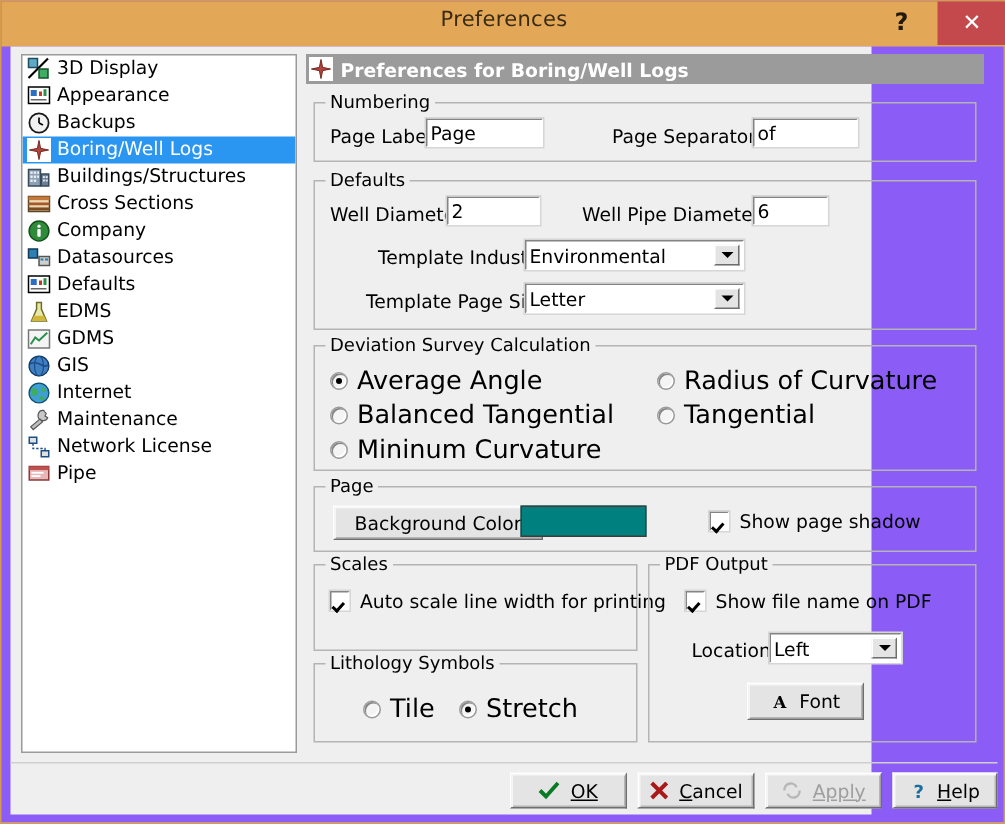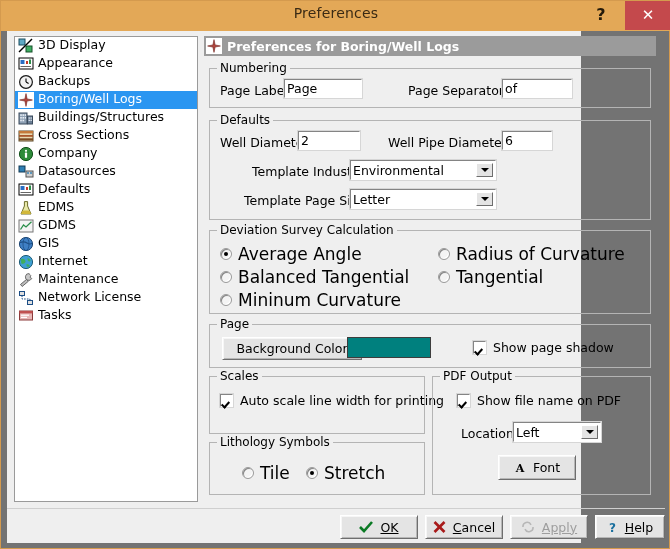--- a/index.html
+++ b/index.html
@@ -12,21 +12,21 @@
     font-family: "DejaVu Sans", sans-serif;
     font-size: 12px;
     background: #e9b475;
     overflow: hidden;
   }
   .window {
     position: absolute;
     left: 0; top: 0;
     width: 670px;
     height: 549px;
-    background: #737373;
+    background: #8b5cf6;
     box-sizing: border-box;
     border: 1px solid #d49a4e;
   }
   
   .titlebar {
     position: absolute;
     left: 0; top: 0;
     width: 670px;
     height: 30px;
     background: #e3a857;
@@ -504,21 +504,21 @@
 
       <div class="side-item">
         <span class="side-ico">
           <svg width="16" height="16" viewBox="0 0 16 16">
             <rect x="1.5" y="3" width="13" height="9" fill="#e8b8b8" stroke="#8b3a3a"></rect>
             <rect x="1.5" y="3" width="13" height="2.4" fill="#c05050"></rect>
             <rect x="3" y="6.6" width="8" height="1.2" fill="#ffffff"></rect>
             <rect x="3" y="8.8" width="6" height="1.2" fill="#ffffff"></rect>
           </svg>
         </span>
-        <span class="side-label">Tasks</span>
+        <span class="side-label">Pipe</span>
       </div>
     </div>
 
     <div class="panel">
 
       <div class="panel-header">
         <span class="hdr-ico">
           <svg width="16" height="16" viewBox="0 0 16 16">
             <path d="M8 1.6 L9.1 6.9 L14.4 8 L9.1 9.1 L8 14.4 L6.9 9.1 L1.6 8 L6.9 6.9 Z" fill="#b0443c" stroke="#6e1f19" stroke-width="0.6"></path>
           </svg>

